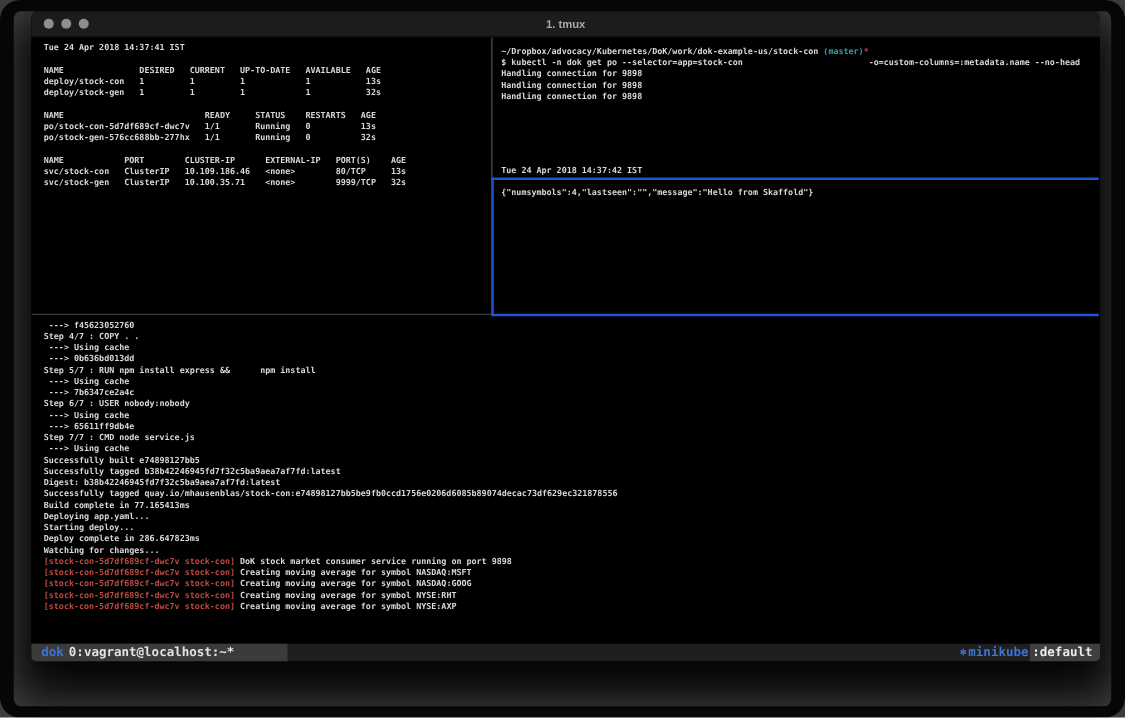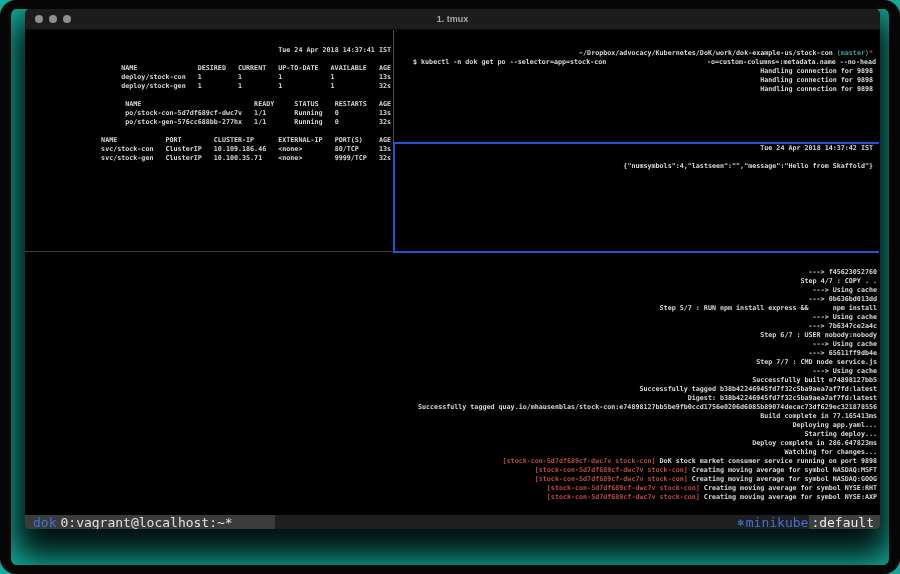--- a/index.html
+++ b/index.html
@@ -1,49 +1,49 @@
 <!DOCTYPE html>
 <html><head>
 <meta charset="utf-8">
 <style>
   html,body{margin:0;padding:0;background:#ffffff;}
-  .stage{position:relative;width:900px;height:574px;background:#14b8a6;overflow:hidden;
+  .stage{position:relative;width:900px;height:574px;background:#404040;overflow:hidden;
          font-family:"DejaVu Sans Mono",monospace;}
   .bezel{position:absolute;inset:0;border:9px solid #060606;border-left-width:11px;
          border-right-width:11px;border-radius:16px;pointer-events:none;z-index:40;}
   .window{position:absolute;left:25px;top:8px;width:855px;height:521px;background:#000;
           border-radius:7px 7px 4px 4px;overflow:hidden;
           box-shadow:0 18px 34px 12px rgba(0,0,0,0.92);z-index:10;}
   .titlebar{height:21px;background:#1c1c1c;position:relative;display:flex;align-items:center;
             border-bottom:1px solid #0a0a0a;}
   .lights{display:flex;gap:6px;margin-left:10px;}
   .light{width:8px;height:8px;border-radius:50%;background:#8f8f8f;}
   .wtitle{position:absolute;left:0;right:0;text-align:center;color:#a8a8a8;
           font-family:"Liberation Sans",sans-serif;font-size:9px;font-weight:bold;}
   .panes{position:relative;height:485px;background:#000;}
   .pane{position:absolute;overflow:hidden;}
-  .pane pre,.pane .txt{margin:12px;text-align:right;}
+  .pane pre,.pane .txt{margin:0;}
   .tline{white-space:pre;height:9px;line-height:9px;}
   .term{font-family:"DejaVu Sans Mono",monospace;font-size:6.7px;font-weight:700;color:#d9d9d9;}
   .pane-topleft{left:0;top:0;width:368px;height:221px;padding:4px 0 0 10px;}
   .pane-topright{left:370px;top:0;width:484px;height:112px;padding:7px 0 0 6px;}
   .pane-midright{left:370px;top:98px;width:484px;height:107px;padding:4px 0 0 6px;}
   .pane-bottom{left:0;top:223px;width:854px;height:261px;padding:3px 0 0 10px;}
   
   .div-v-gray{position:absolute;left:368px;top:0;width:1px;height:112px;background:#4d4d4d;}
   .div-h-gray{position:absolute;left:0;top:221px;width:369px;height:1px;background:#3d3d3d;}
   .div-h-blue-top{position:absolute;left:368px;top:112px;width:486px;height:2px;background:#1d55d8;}
   .div-v-blue{position:absolute;left:368px;top:112px;width:2px;height:110px;background:#1d55d8;}
   .div-h-blue-bot{position:absolute;left:368px;top:221px;width:486px;height:2px;background:#1d55d8;}
   
   .c-red{color:#bf4a41;}
   .c-cyan{color:#35a0a8;}
   
   .statusbar{height:15px;background:#1f1f1f;display:flex;align-items:center;
-             font-size:13px;font-weight:400;color:#e2e2e2;position:relative;}
+             font-size:10px;font-weight:700;color:#e2e2e2;position:relative;}
   .chip-left{background:#3b3b3b;height:15px;display:flex;align-items:center;
              padding:0 42px 0 8px;gap:4px;}
   .sess{color:#3d74d6;}
   .statusright{margin-left:auto;display:flex;align-items:center;height:15px;}
   .kubeseg{color:#3d74d6;padding:0 1px 0 6px;}
   .chip-right{background:#3f3f3f;height:15px;display:flex;align-items:center;padding:0 6px 0 2px;color:#ececec;}
 </style>
 </head>
 <body>
 

